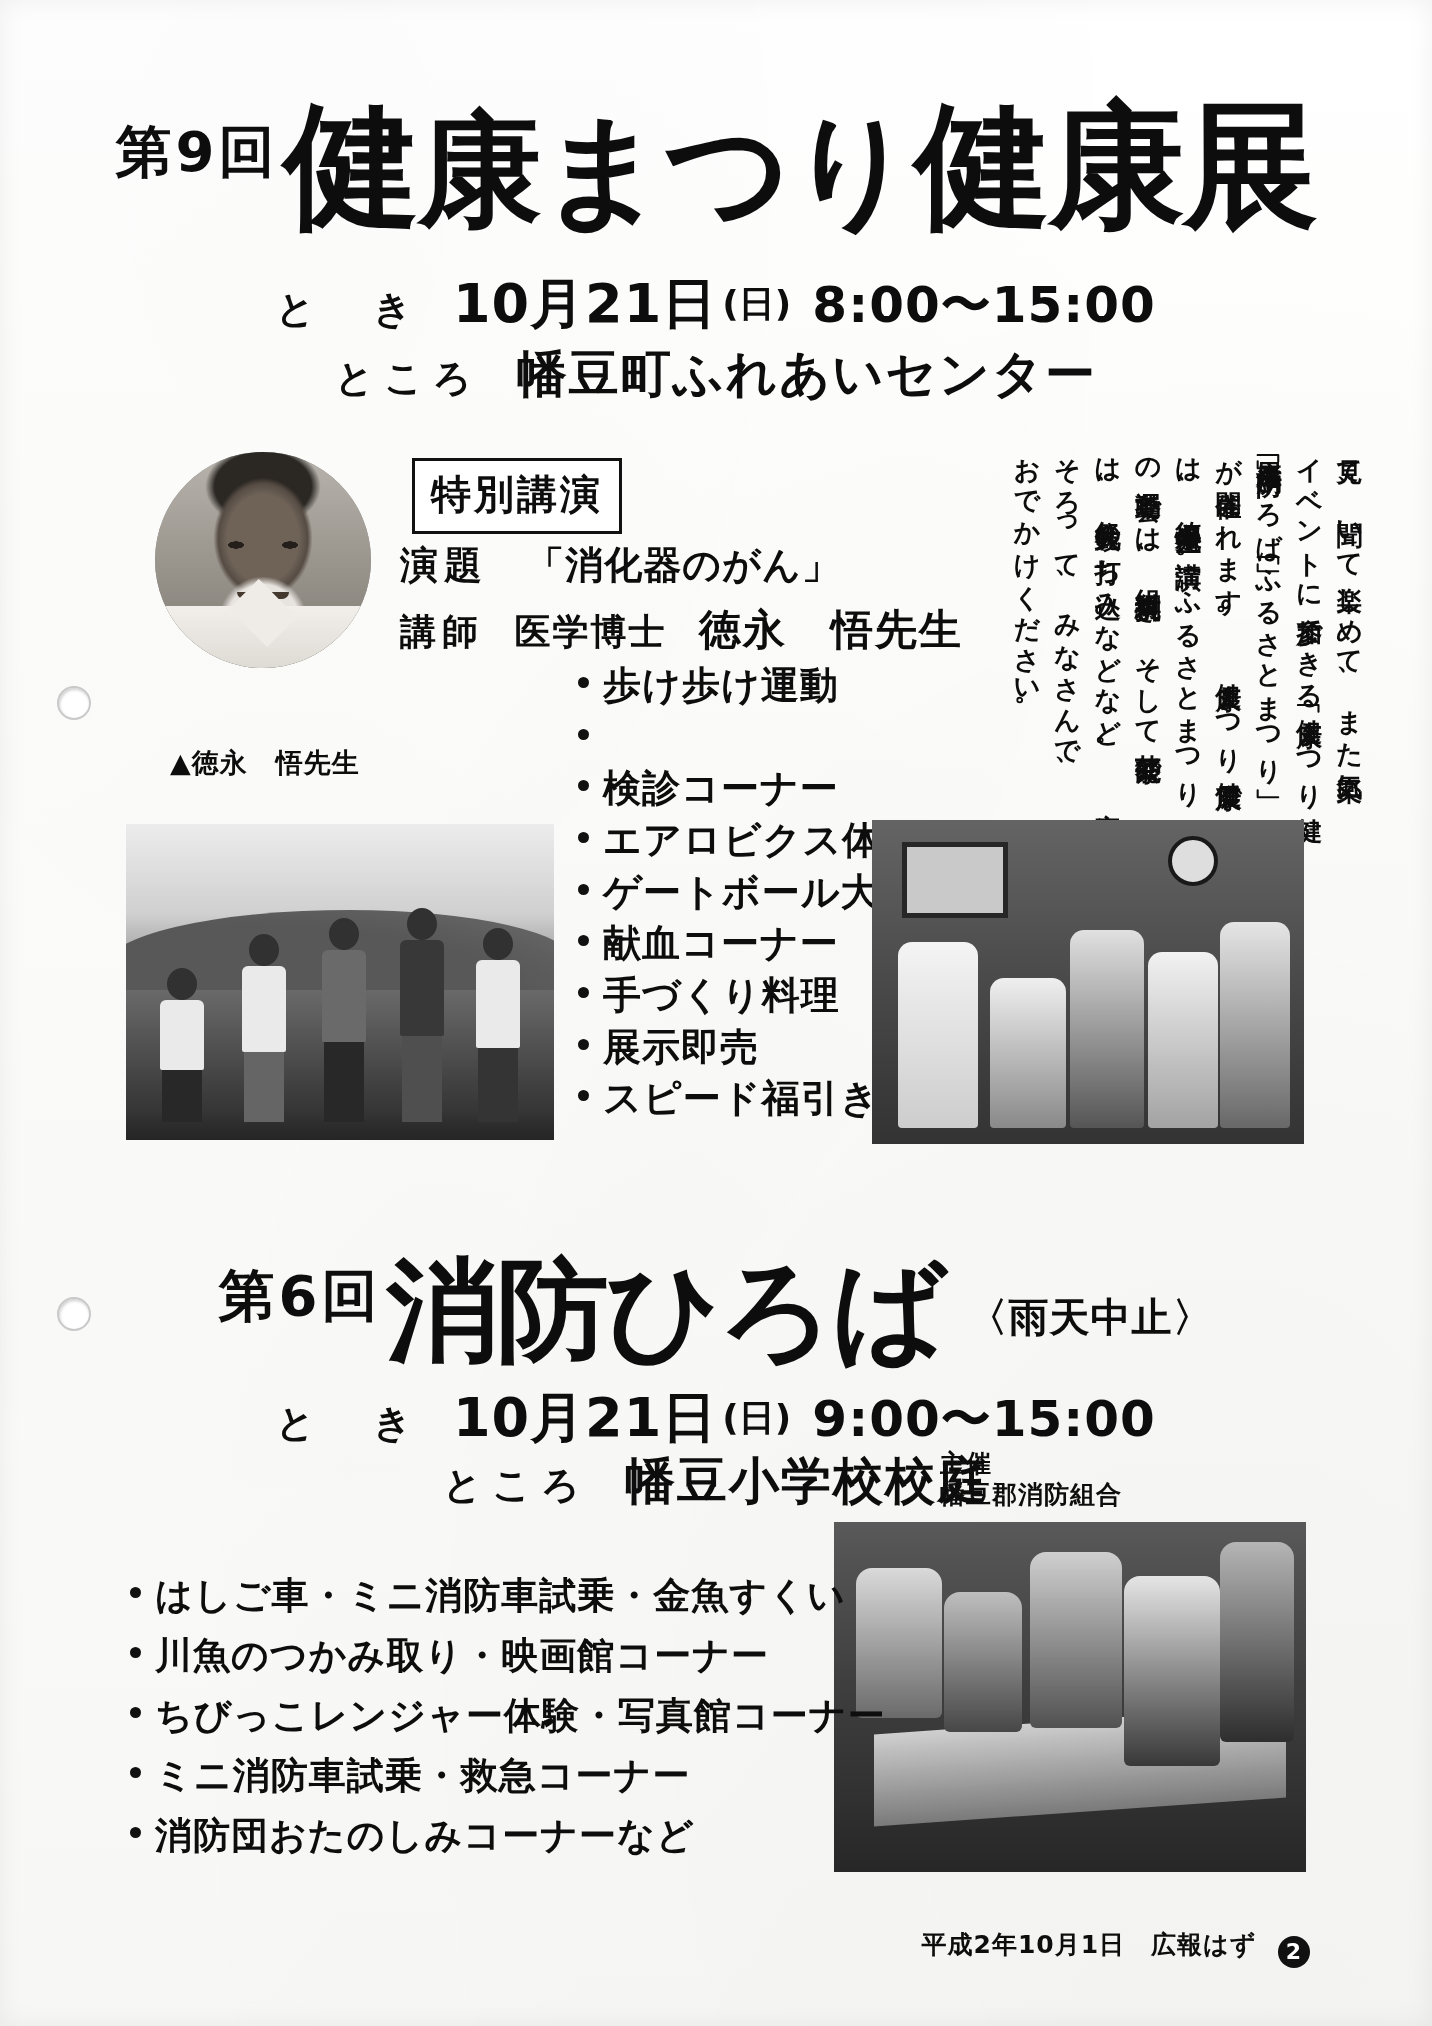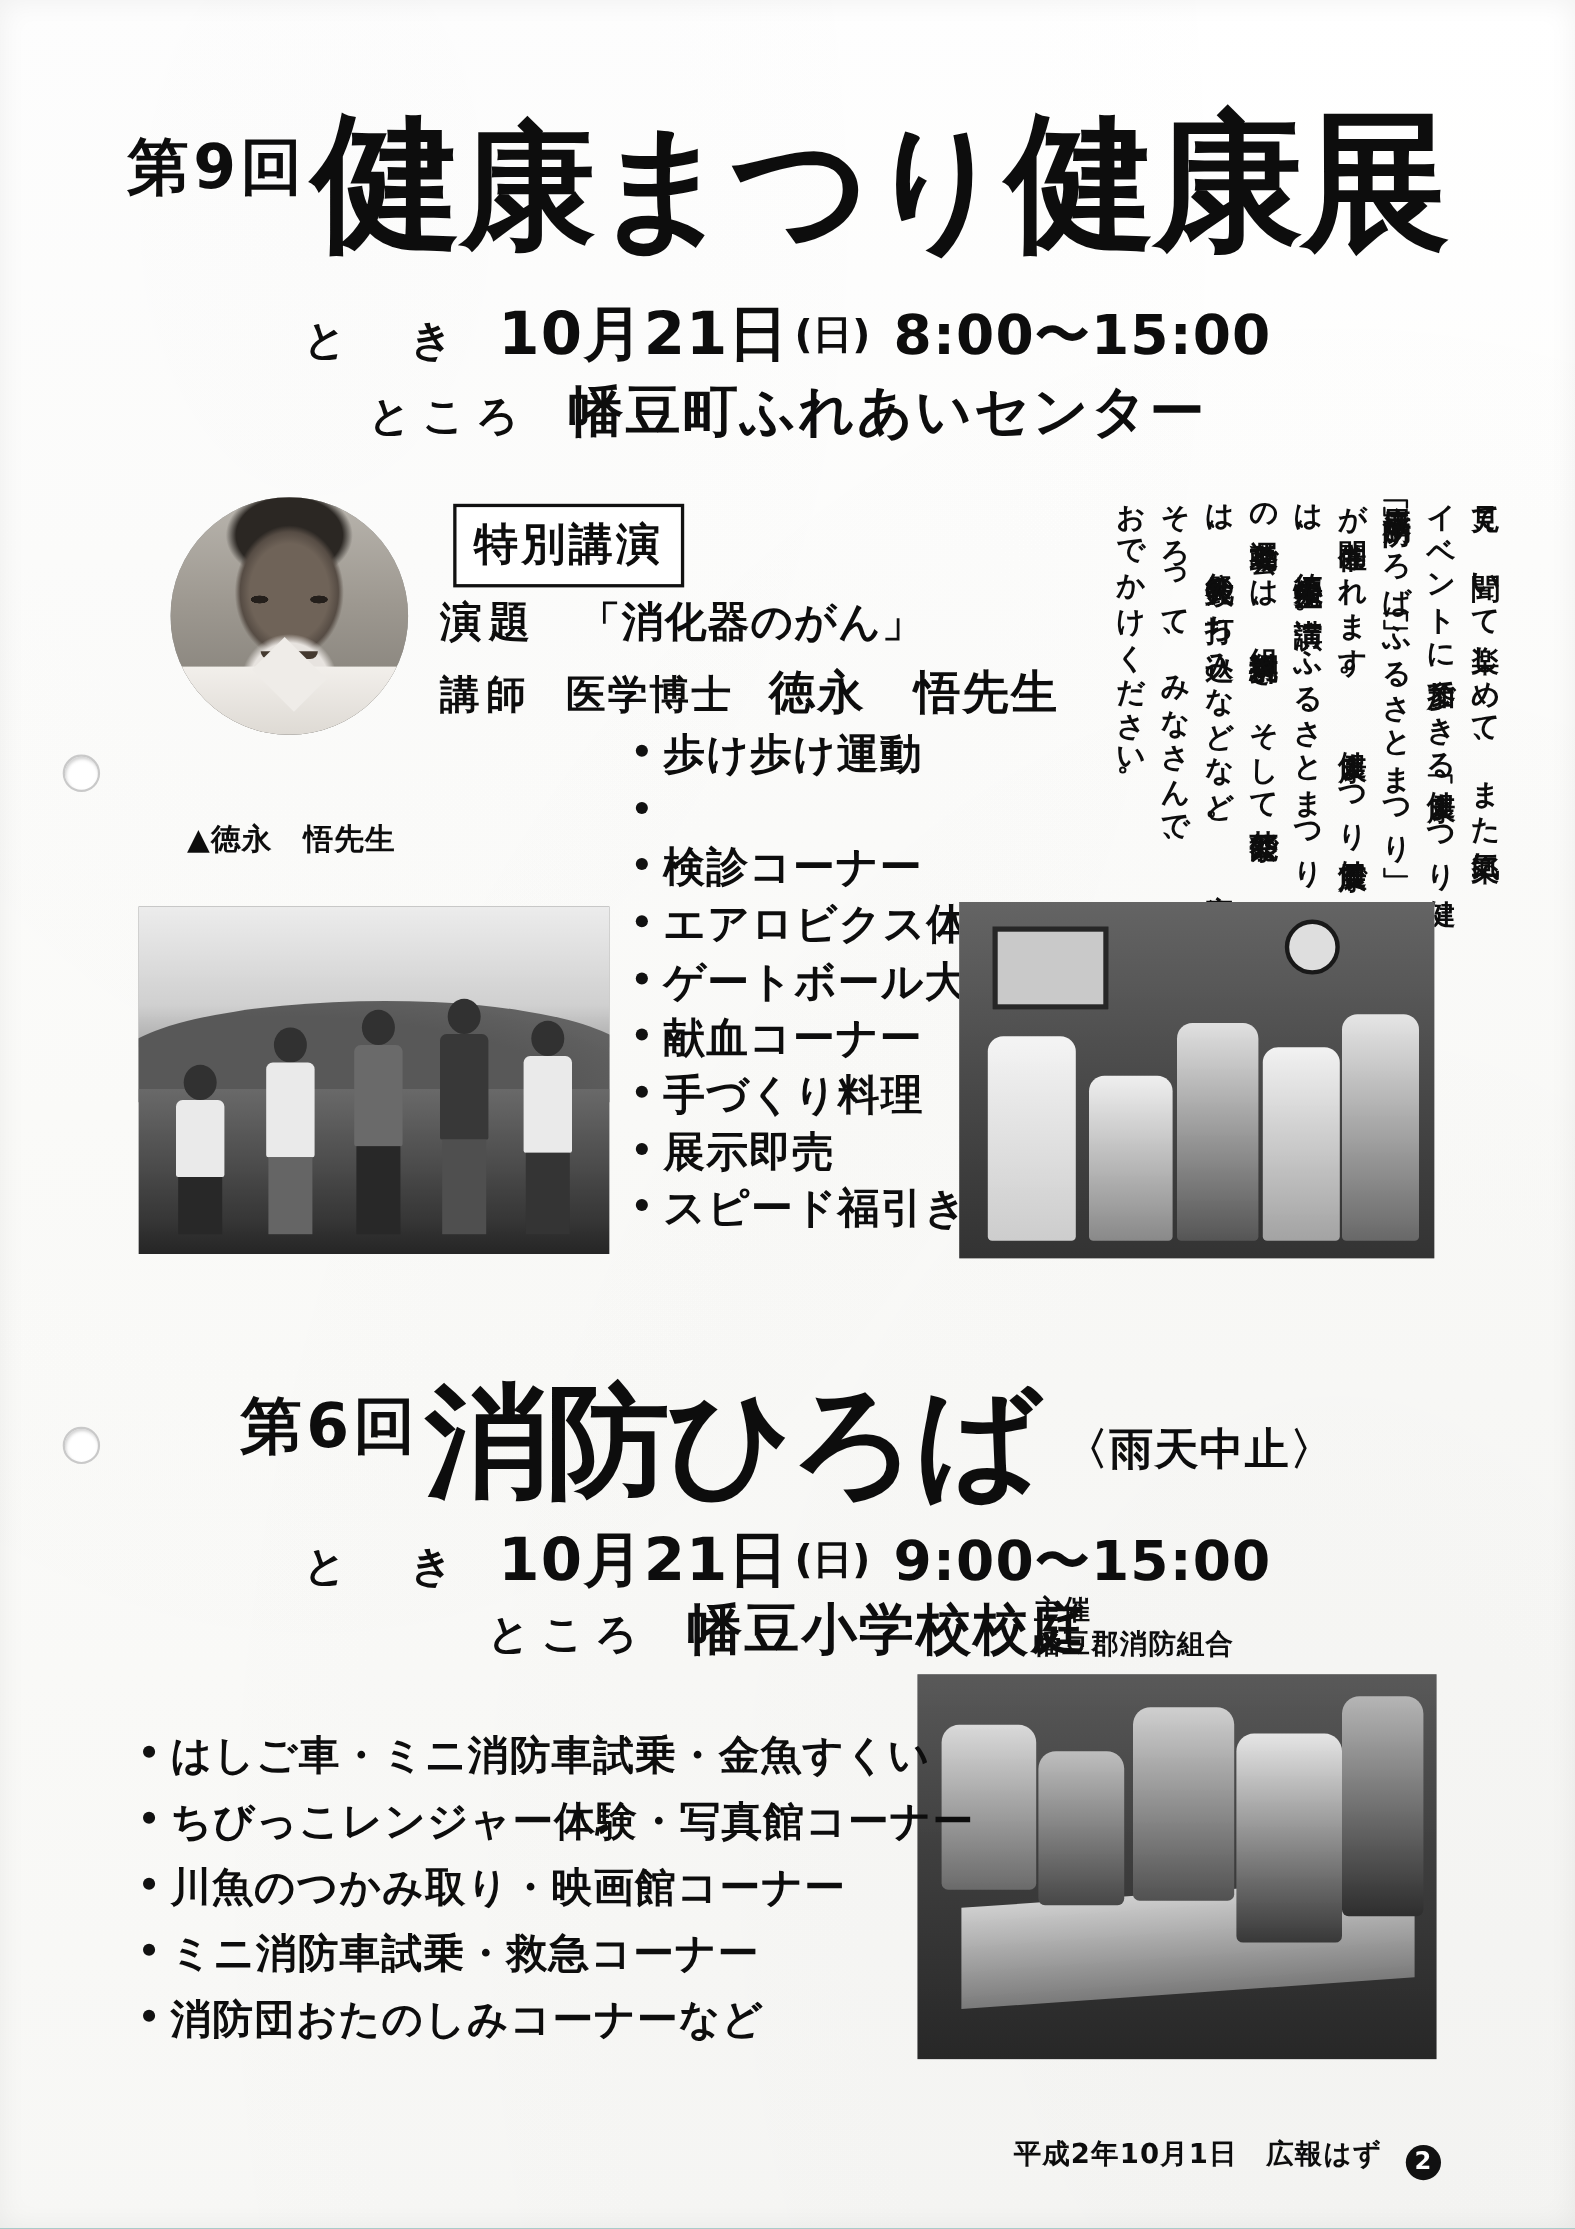--- a/index.html
+++ b/index.html
@@ -365,21 +365,21 @@
     font-weight: 700;
     line-height: 1.62;
     letter-spacing: 1px;
     white-space: nowrap;
   }
 
   
   .footer {
     position: absolute;
     right: 122px;
-    bottom: 44px;
+    bottom: 58px;
     font-size: 25px;
     font-weight: 700;
     letter-spacing: 1px;
     white-space: nowrap;
   }
   .pagenum {
     display: inline-block;
     width: 32px; height: 32px;
     border-radius: 50%;
     background: #111;
@@ -527,22 +527,22 @@
     <span class="val-place">幡豆小学校校庭</span>
   </div>
 
   <div class="host">
     <div>主催</div>
     <div>幡豆郡消防組合</div>
   </div>
 
   <div class="list-b">
     <div class="li"><span class="dot"></span><span>はしご車・ミニ消防車試乗・金魚すくい</span></div>
+    <div class="li"><span class="dot"></span><span>川魚のつかみ取り・映画館コーナー</span></div>
     <div class="li"><span class="dot"></span><span>ちびっこレンジャー体験・写真館コーナー</span></div>
-    <div class="li"><span class="dot"></span><span>川魚のつかみ取り・映画館コーナー</span></div>
     <div class="li"><span class="dot"></span><span>ミニ消防車試乗・救急コーナー</span></div>
     <div class="li"><span class="dot"></span><span>消防団おたのしみコーナーなど</span></div>
   </div>
 
   <div class="footer">
     <span>平成2年10月1日　広報はず</span>
     <span class="pagenum">2</span>
   </div>
 
   <div class="edge-shadow"></div>

